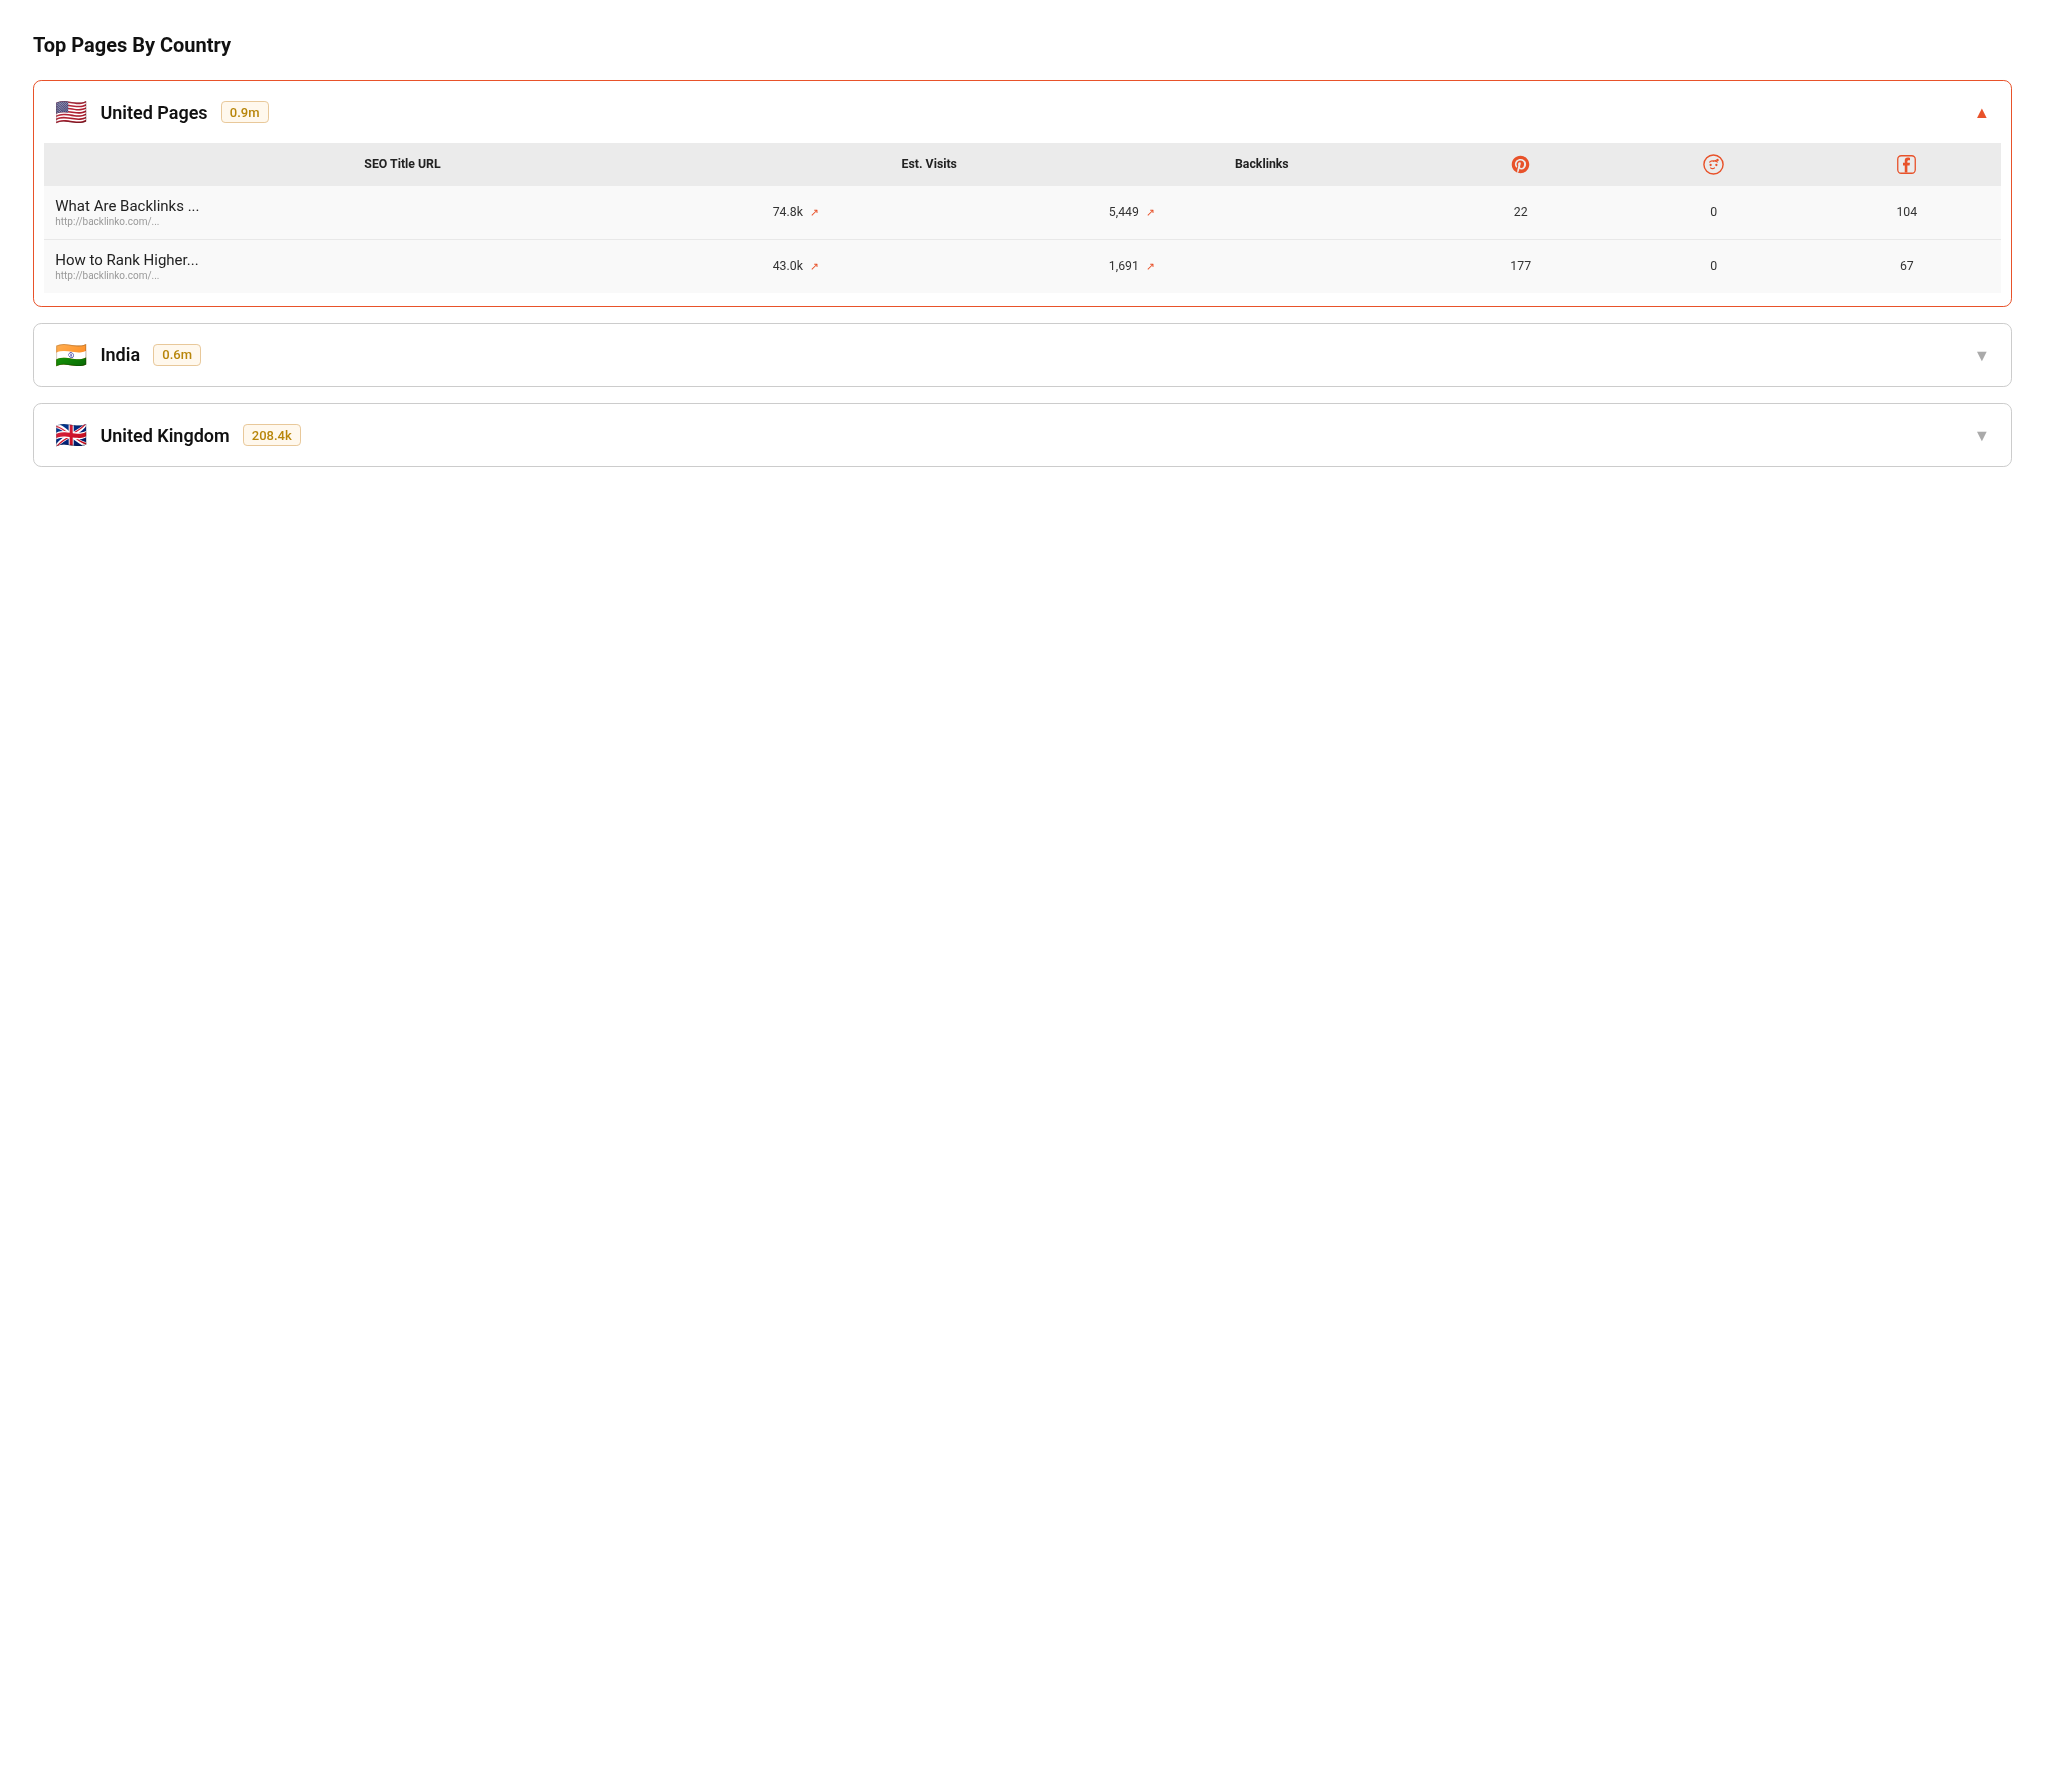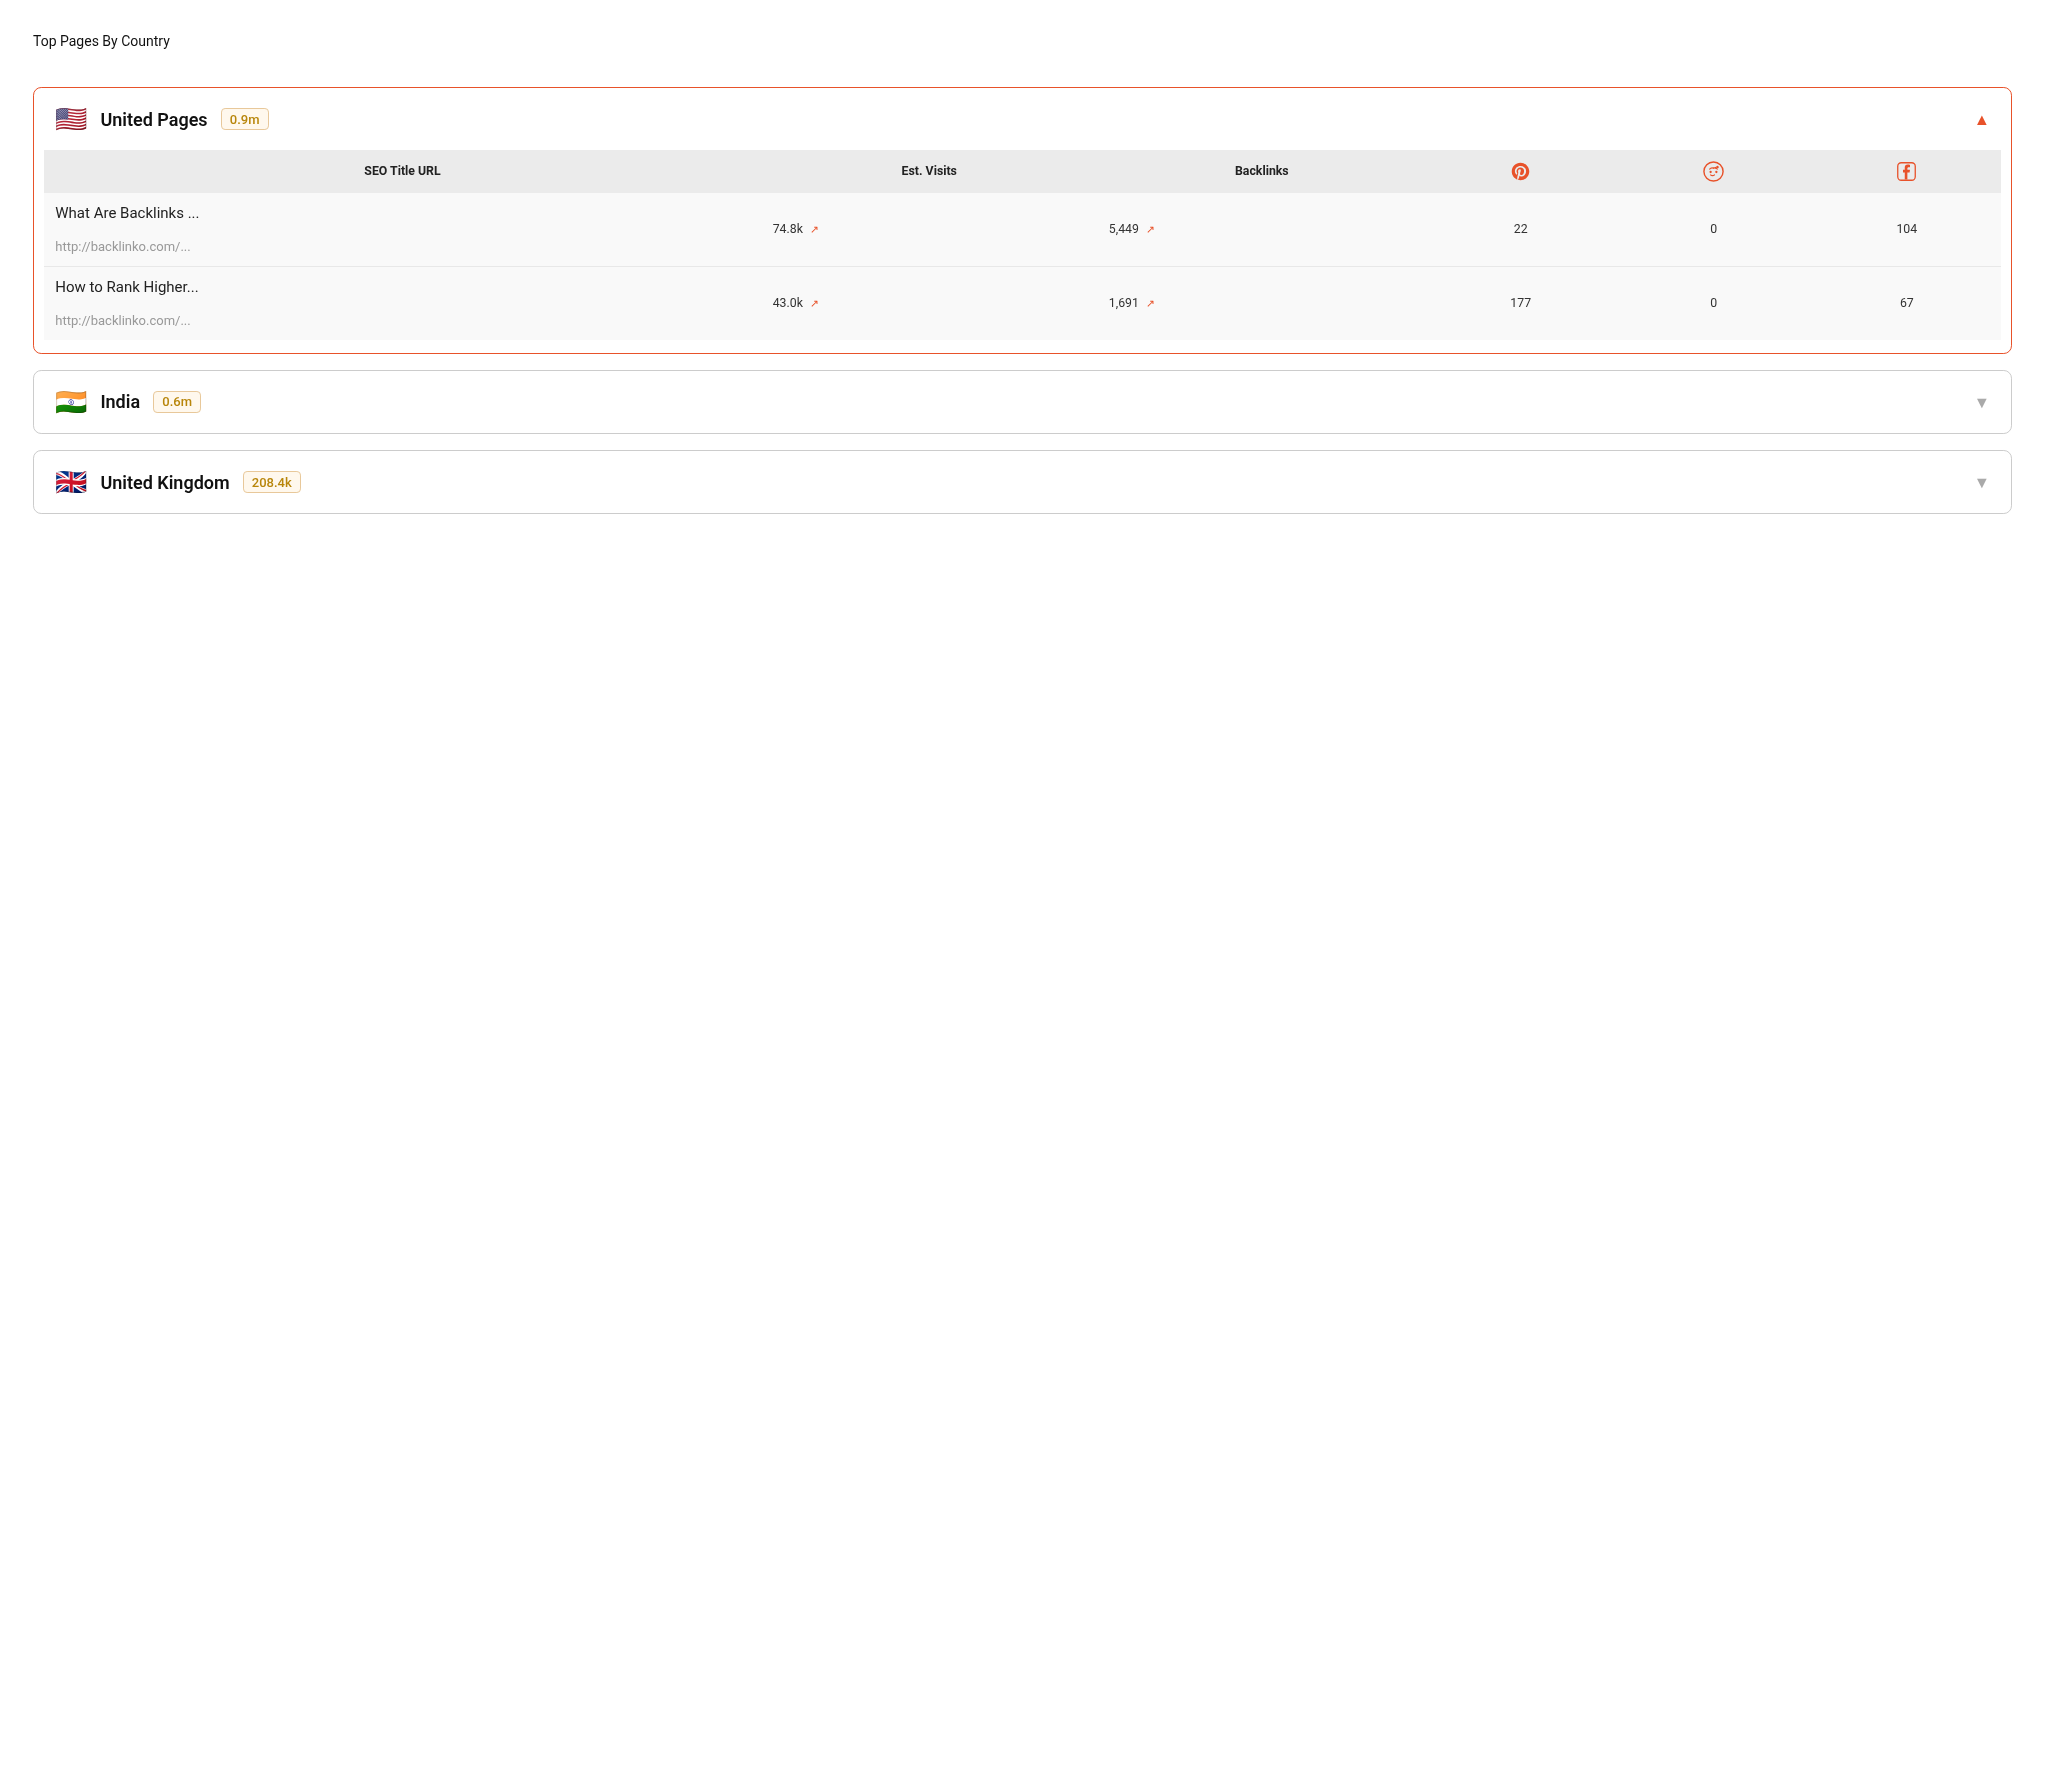--- a/index.html
+++ b/index.html
@@ -5,23 +5,23 @@
     * { box-sizing: border-box; margin: 0; padding: 0; }
 
     body {
       font-family: -apple-system, BlinkMacSystemFont, 'Segoe UI', Roboto, sans-serif;
       background: #fff;
       padding: 33px 33px;
       color: #222;
     }
 
     .page-title {
-      font-size: 14px;
-      font-weight: 400;
-      margin-bottom: 38px;
+      font-size: 20px;
+      font-weight: 700;
+      margin-bottom: 23px;
       color: #111;
     }
 
     .country-card {
       border: 1.2px solid #ccc;
       border-radius: 8.2px;
       margin-bottom: 16.4px;
       overflow: hidden;
       background: #fff;
     }
@@ -115,23 +115,23 @@
       text-align: center;
     }
 
     .cell-title {
       font-size: 15px;
       color: #222;
       font-weight: 400;
     }
 
     .cell-url {
-      font-size: 13px;
+      font-size: 10px;
       color: #999;
-      margin-top: 17px;
+      margin-top: 1px;
     }
 
     .ext-link {
       color: #e8522a;
       font-size: 10.6px;
       margin-left: 4.1px;
       display: inline-block;
       vertical-align: middle;
     }
 

